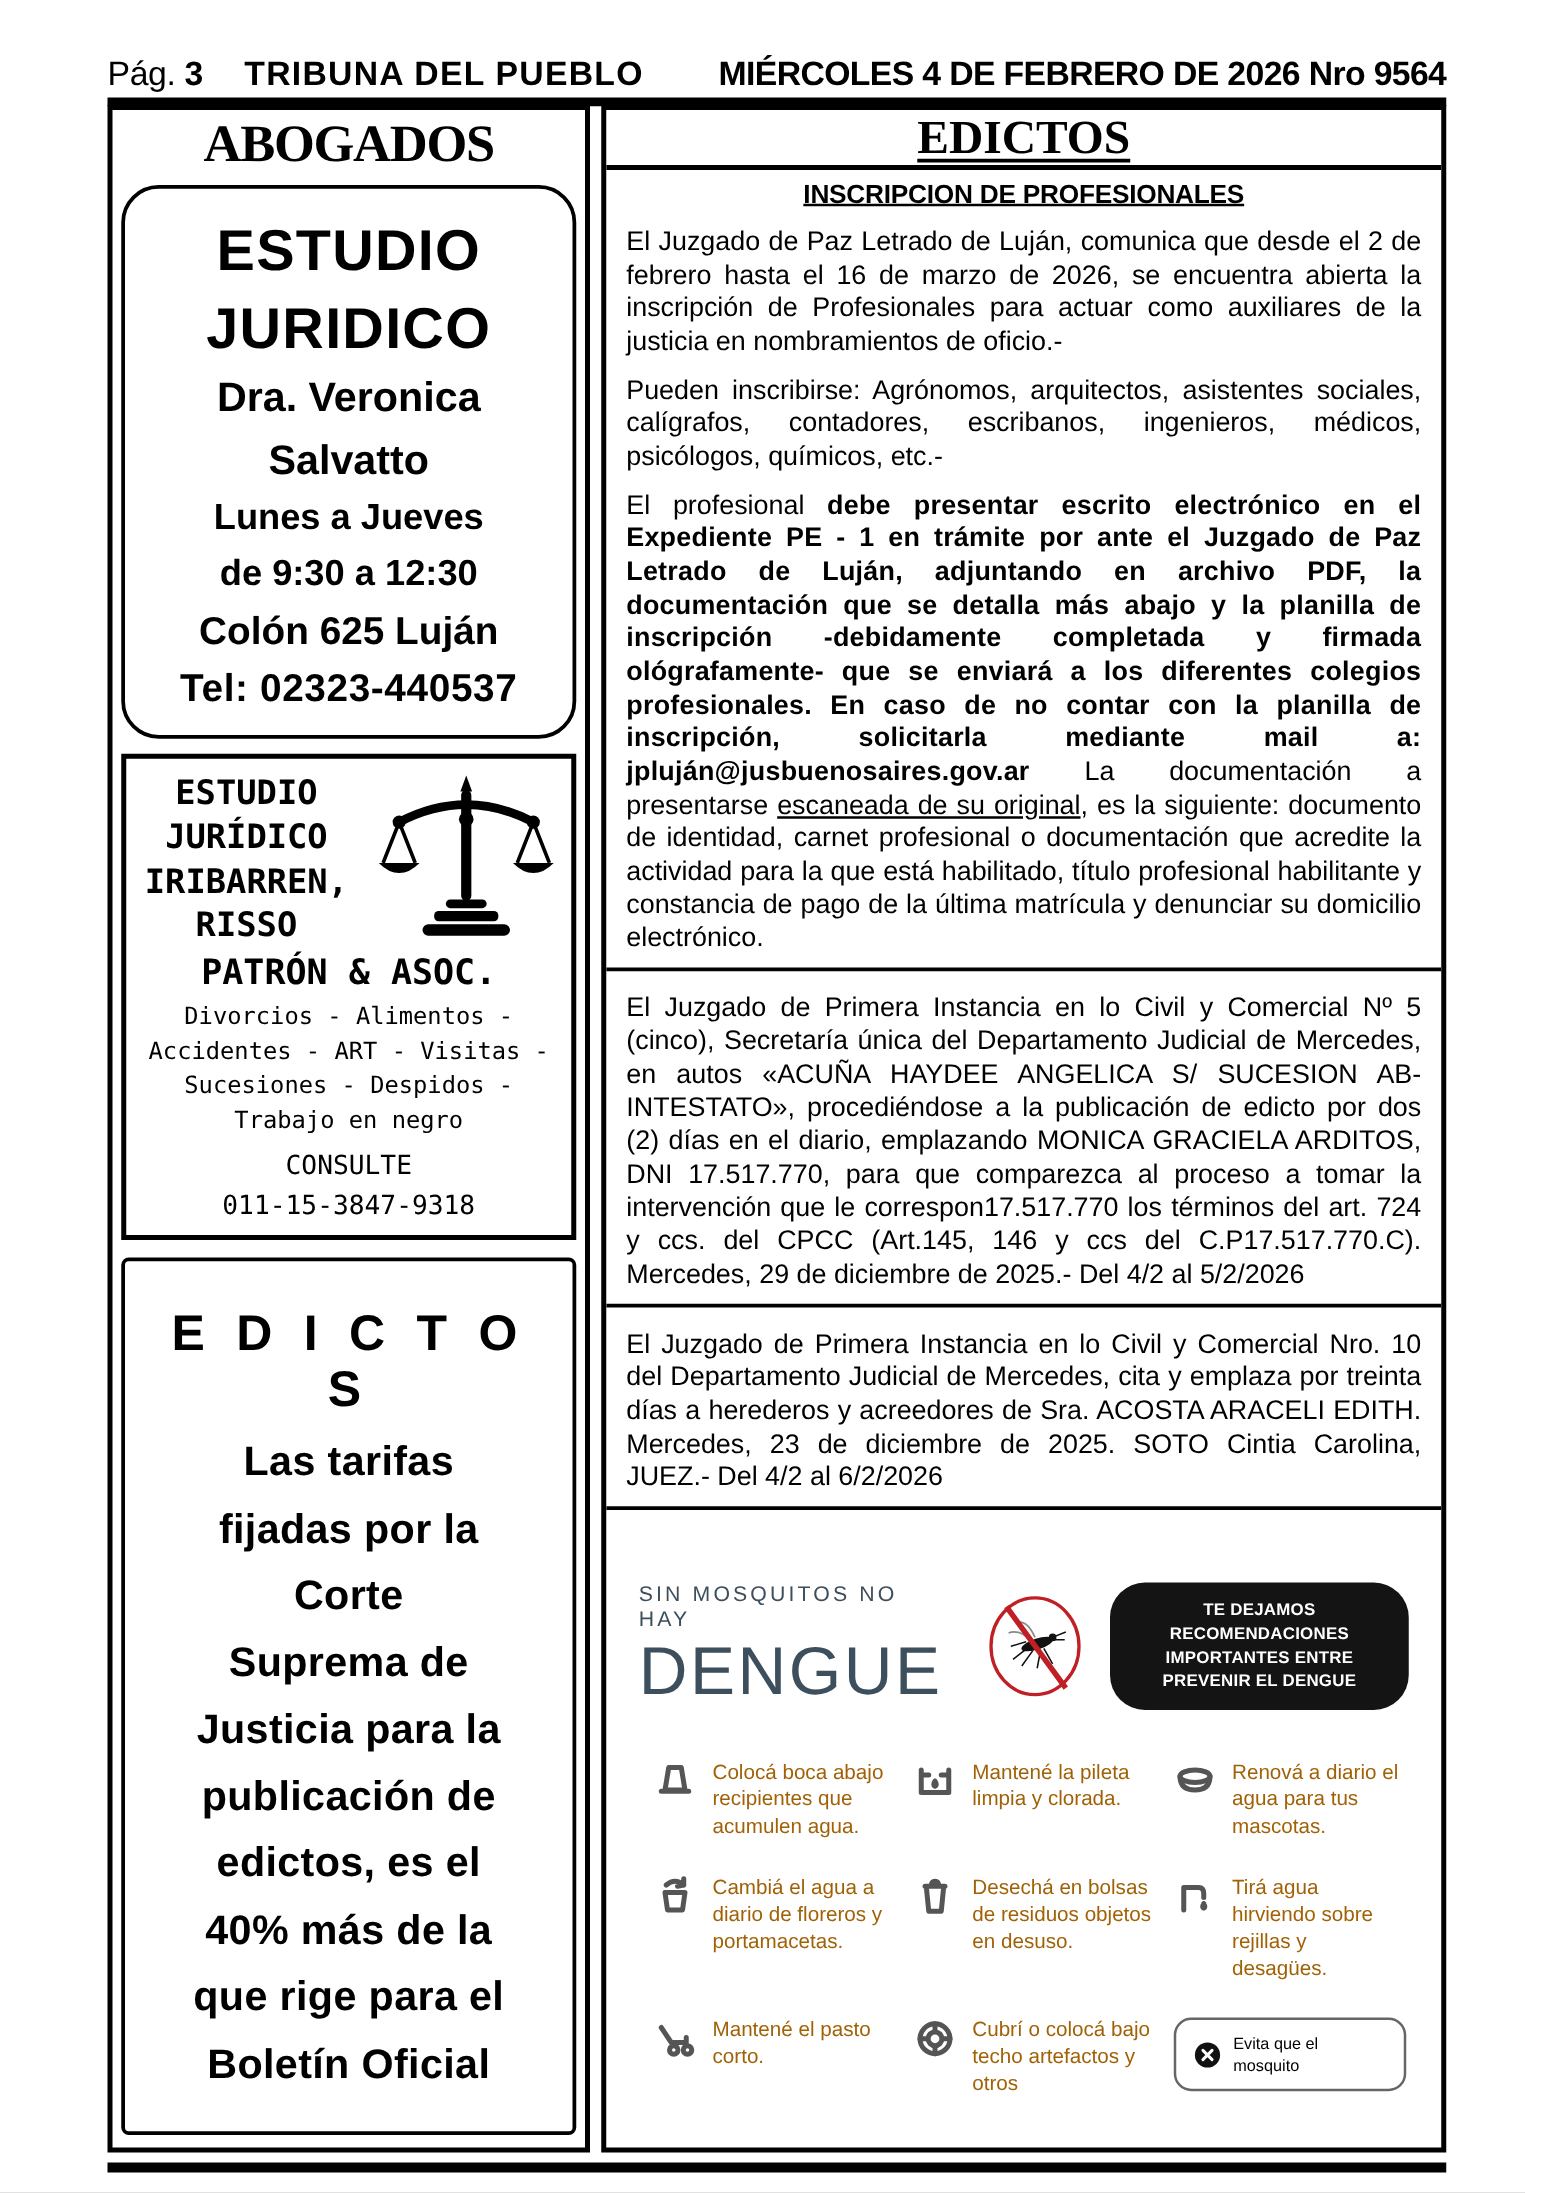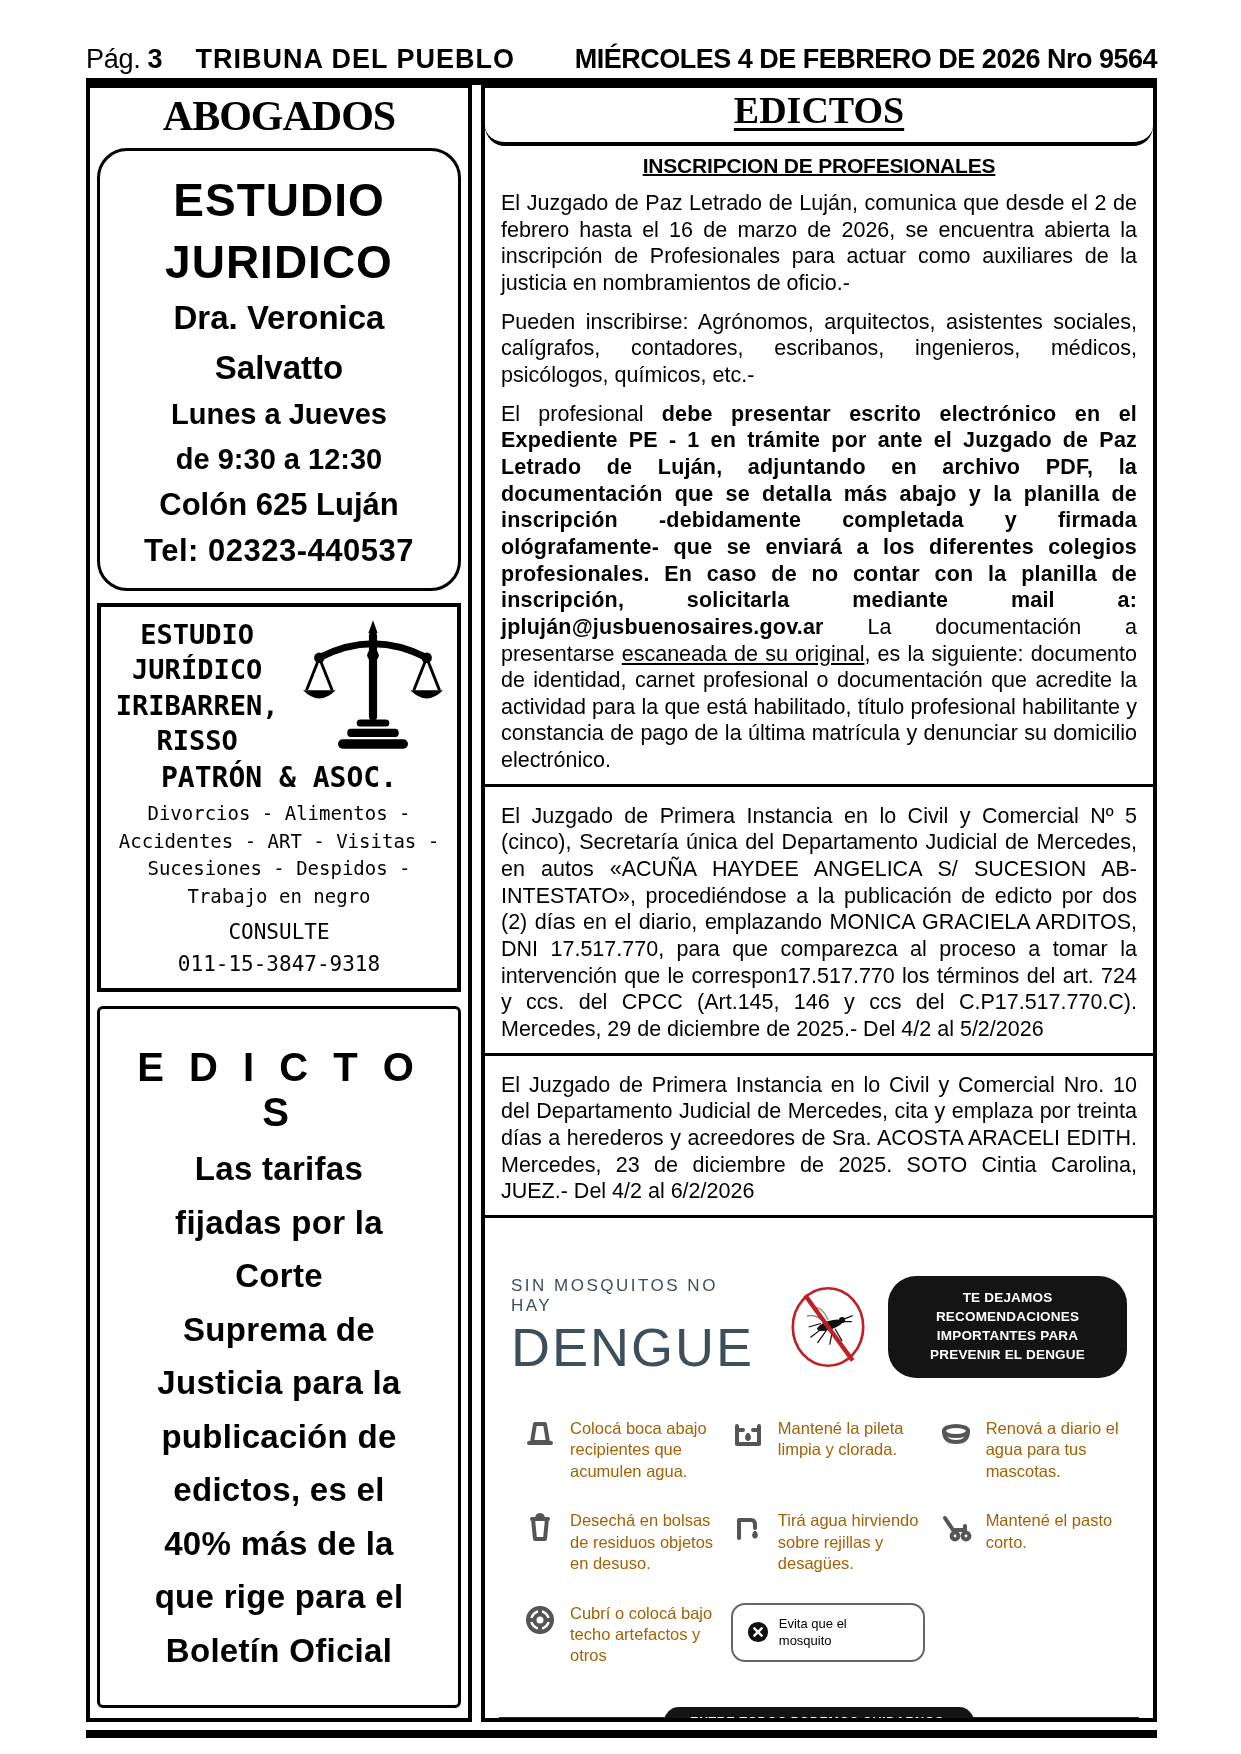--- a/index.html
+++ b/index.html
@@ -38,21 +38,21 @@
   .ad2 .consult { font-size:21px; margin-top:10px; }
   .ad2 .phone { font-size:21px; margin-top:8px; }
   .scales { width:150px; height:140px; margin:0 auto; }
 
   
   .ad3 { border:3px solid #000; border-radius:6px; margin:14px 0 10px; flex:1; text-align:center; display:flex; flex-direction:column; justify-content:space-evenly; padding:20px 12px; }
   .ad3 .ttl { font-weight:700; font-size:40px; letter-spacing:7px; }
   .ad3 .ln { font-weight:700; font-size:33px; letter-spacing:0.3px; }
 
   
-  .edictos-title { text-align:center; font-family:"Liberation Serif", serif; font-weight:700; font-size:38px; border-bottom:4px solid #000; padding:0 0 10px;border-radius:20px; }
+  .edictos-title { text-align:center; font-family:"Liberation Serif", serif; font-weight:700; font-size:38px; border-bottom:4px solid #000; padding:0 0 0; }
   .edictos-title span { text-decoration:underline; text-decoration-thickness:3px; text-underline-offset:5px; }
 
   .notices { flex:1; display:flex; flex-direction:column; }
   .notice { border-bottom:3px solid #000; padding:4px 16px 8px; }
   .notice p { font-size:21.5px; line-height:1.24; text-align:justify; margin:12px 0 2px; }
   .notice-head { text-align:center; font-weight:700; font-size:21px; letter-spacing:-0.2px; text-decoration:underline; text-decoration-thickness:2px; margin-top:4px; }
   .bseg { font-weight:700; letter-spacing:0.2px; }
   .useg { text-decoration:underline; }
 
   
@@ -190,21 +190,21 @@
                 <ellipse cx="52" cy="50" rx="15" ry="5" fill="#111" transform="rotate(-18 52 50)"></ellipse>
                 <circle cx="66" cy="44" r="3.5" fill="#111"></circle>
                 <path d="M68 43 L78 39 M67 46 L77 46" stroke="#111" stroke-width="1.4"></path>
                 <path d="M44 53 L30 64 M48 56 L38 70 M55 56 L52 72 M58 54 L66 68 M42 48 L28 52" stroke="#111" stroke-width="1.4" fill="none"></path>
                 <path d="M46 46 Q34 36 26 40 M50 44 Q44 30 36 30" stroke="#8a8a8a" stroke-width="1.6" fill="none"></path>
               </g>
               <line x1="24" y1="16" x2="78" y2="90" stroke="#c01f25" stroke-width="5"></line>
             </svg>
             <div class="dengue-pill">
               <div>TE DEJAMOS RECOMENDACIONES</div>
-              <div>IMPORTANTES PARA PREVENIR EL DENGUE</div>
+              <div>IMPORTANTES ENTRE PREVENIR EL DENGUE</div>
             </div>
           </div>
 
           <div class="tips">
             <div class="tip">
               <svg viewBox="0 0 34 34">
                   <path class="ic" d="M12 6 H22 L25 24 H9 Z M6 25 H28" stroke-width="2"></path>
                 </svg>
               <span>Colocá boca abajo recipientes que acumulen agua.</span>
             </div>
@@ -214,20 +214,27 @@
                   <path class="ic" d="M17 17 q-2 3 0 4 q2 -1 0 -4" stroke-width="1.6"></path>
                 </svg>
               <span>Mantené la pileta limpia y clorada.</span>
             </div>
             <div class="tip">
               <svg viewBox="0 0 34 34">
                   <ellipse class="ic" cx="17" cy="13" rx="12" ry="5" stroke-width="2"></ellipse>
                   <path class="ic" d="M5 13 Q5 24 17 24 Q29 24 29 13" stroke-width="2"></path>
                 </svg>
               <span>Renová a diario el agua para tus mascotas.</span>
+            </div>
+            <div class="tip">
+              <svg viewBox="0 0 34 34">
+                  <path class="ic" d="M9 14 H25 L23 28 H11 Z" stroke-width="2"></path>
+                  <path class="ic" d="M10 8 Q17 2 24 8 M24 8 L24 3 M24 8 L19 9" stroke-width="1.8"></path>
+                </svg>
+              <span>Cambiá el agua a diario de floreros y portamacetas.</span>
             </div>
             <div class="tip">
               <svg viewBox="0 0 34 34">
                   <path class="ic" d="M9 9 H25 M14 9 Q14 5 17 5 Q20 5 20 9 M10 9 L12 29 H22 L24 9" stroke-width="2"></path>
                 </svg>
               <span>Desechá en bolsas de residuos objetos en desuso.</span>
             </div>
             <div class="tip">
               <svg viewBox="0 0 34 34">
                   <path class="ic" d="M8 10 V28 M8 10 H20 Q24 10 24 15 M24 15 v3" stroke-width="2.4"></path>

